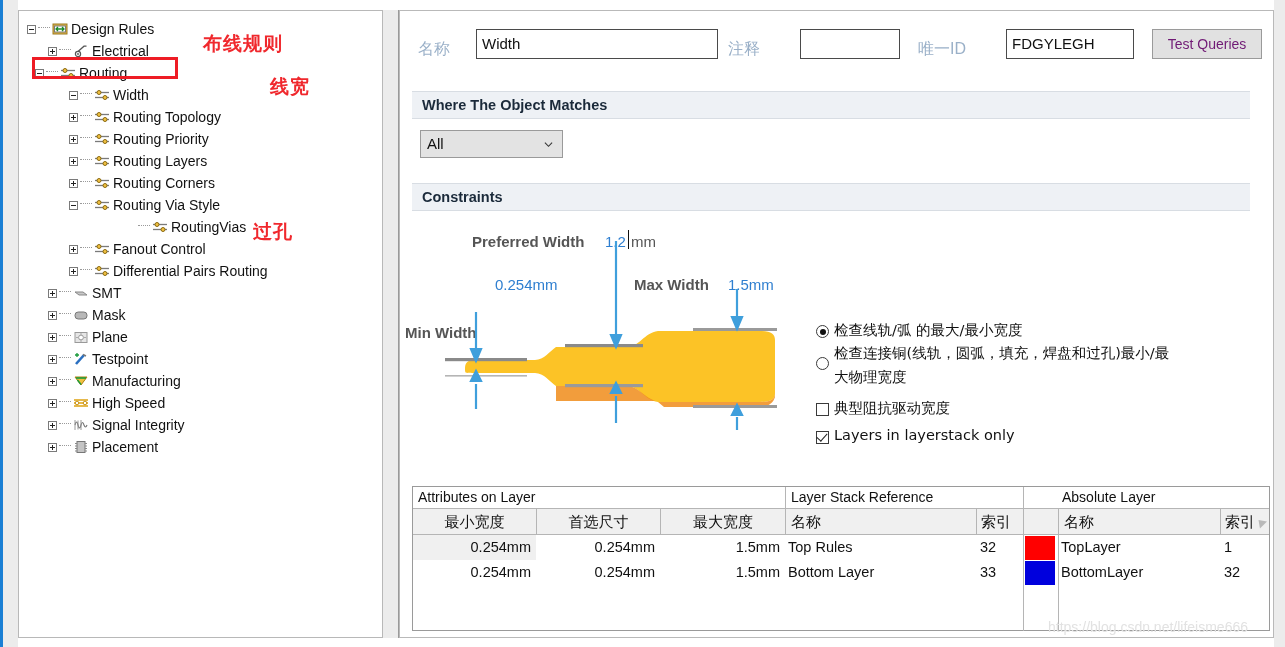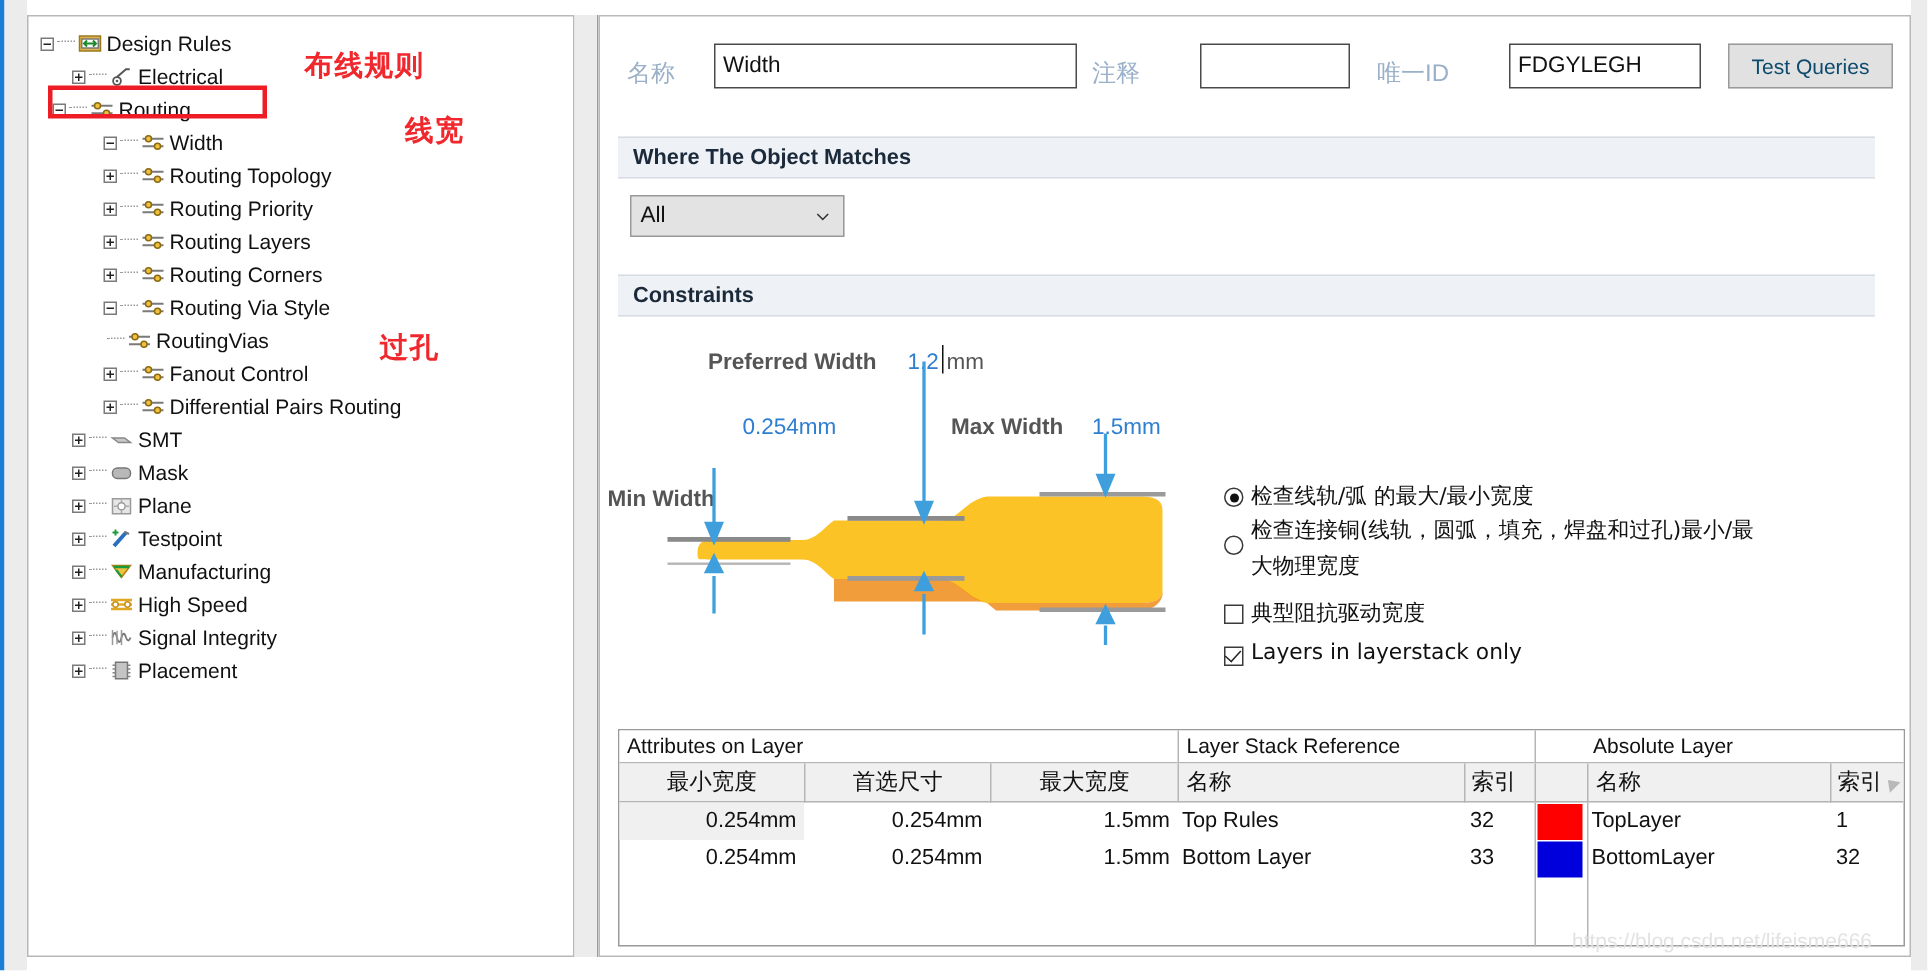--- a/index.html
+++ b/index.html
@@ -52,21 +52,21 @@
 
   .toprow{position:absolute;left:0;top:18px;width:100%;height:42px;}
   .lab{color:#9ab0c8;font-size:16px;position:absolute;top:10px;}
   .inp{
     position:absolute;top:0;height:30px;border:1px solid #4a4a4a;background:#fff;
     box-sizing:border-box;font-size:15px;color:#111;padding:0 5px;line-height:28px;
     font-family:"Liberation Sans",sans-serif;
   }
   .btn{
     position:absolute;top:0;height:30px;background:#e1e1e1;border:1px solid #9a9a9a;
-    box-sizing:border-box;font-size:14px;color:#0c4a6e;line-height:28px;text-align:center;
+    box-sizing:border-box;font-size:14px;color:#701a75;line-height:28px;text-align:center;
     font-family:"Liberation Sans",sans-serif;
   }
 
   .sectionbar{
     position:absolute;left:12px;width:838px;height:28px;background:#eef1f5;
     border-top:1px solid #d8dde3;border-bottom:1px solid #d8dde3;box-sizing:border-box;
     font-weight:bold;font-size:14.5px;color:#1b2a3a;line-height:26px;padding-left:10px;
   }
 
   .combo{
@@ -153,21 +153,21 @@
               <line x1="1" y1="9.5" x2="15" y2="9.5" stroke="#7a7a7a" stroke-width="1.3"></line>
               <circle cx="5" cy="4.5" r="2" fill="#f0c040" stroke="#8a6a10"></circle>
               <circle cx="11" cy="9.5" r="2" fill="#f0c040" stroke="#8a6a10"></circle>
             </svg></span><span class="lbl">Routing Corners</span></span></div>
       <div class="tnode"><span style="padding-left: 50px;"><span class="exp"></span><span class="dots"></span><span class="ic"><svg width="16" height="14" viewBox="0 0 16 14">
               <line x1="1" y1="4.5" x2="15" y2="4.5" stroke="#7a7a7a" stroke-width="1.3"></line>
               <line x1="1" y1="9.5" x2="15" y2="9.5" stroke="#7a7a7a" stroke-width="1.3"></line>
               <circle cx="5" cy="4.5" r="2" fill="#f0c040" stroke="#8a6a10"></circle>
               <circle cx="11" cy="9.5" r="2" fill="#f0c040" stroke="#8a6a10"></circle>
             </svg></span><span class="lbl">Routing Via Style</span></span></div>
-      <div class="tnode"><span style="padding-left: 41px;"><span style="display: inline-block; width: 11px;"></span><span class="dots"></span><span class="ic"><svg width="16" height="14" viewBox="0 0 16 14">
+      <div class="tnode"><span style="padding-left: 108px;"><span style="display: inline-block; width: 11px;"></span><span class="dots"></span><span class="ic"><svg width="16" height="14" viewBox="0 0 16 14">
               <line x1="1" y1="4.5" x2="15" y2="4.5" stroke="#7a7a7a" stroke-width="1.3"></line>
               <line x1="1" y1="9.5" x2="15" y2="9.5" stroke="#7a7a7a" stroke-width="1.3"></line>
               <circle cx="5" cy="4.5" r="2" fill="#f0c040" stroke="#8a6a10"></circle>
               <circle cx="11" cy="9.5" r="2" fill="#f0c040" stroke="#8a6a10"></circle>
             </svg></span><span class="lbl">RoutingVias</span></span></div>
       <div class="tnode"><span style="padding-left: 50px;"><span class="exp plus"></span><span class="dots"></span><span class="ic"><svg width="16" height="14" viewBox="0 0 16 14">
               <line x1="1" y1="4.5" x2="15" y2="4.5" stroke="#7a7a7a" stroke-width="1.3"></line>
               <line x1="1" y1="9.5" x2="15" y2="9.5" stroke="#7a7a7a" stroke-width="1.3"></line>
               <circle cx="5" cy="4.5" r="2" fill="#f0c040" stroke="#8a6a10"></circle>
               <circle cx="11" cy="9.5" r="2" fill="#f0c040" stroke="#8a6a10"></circle>

